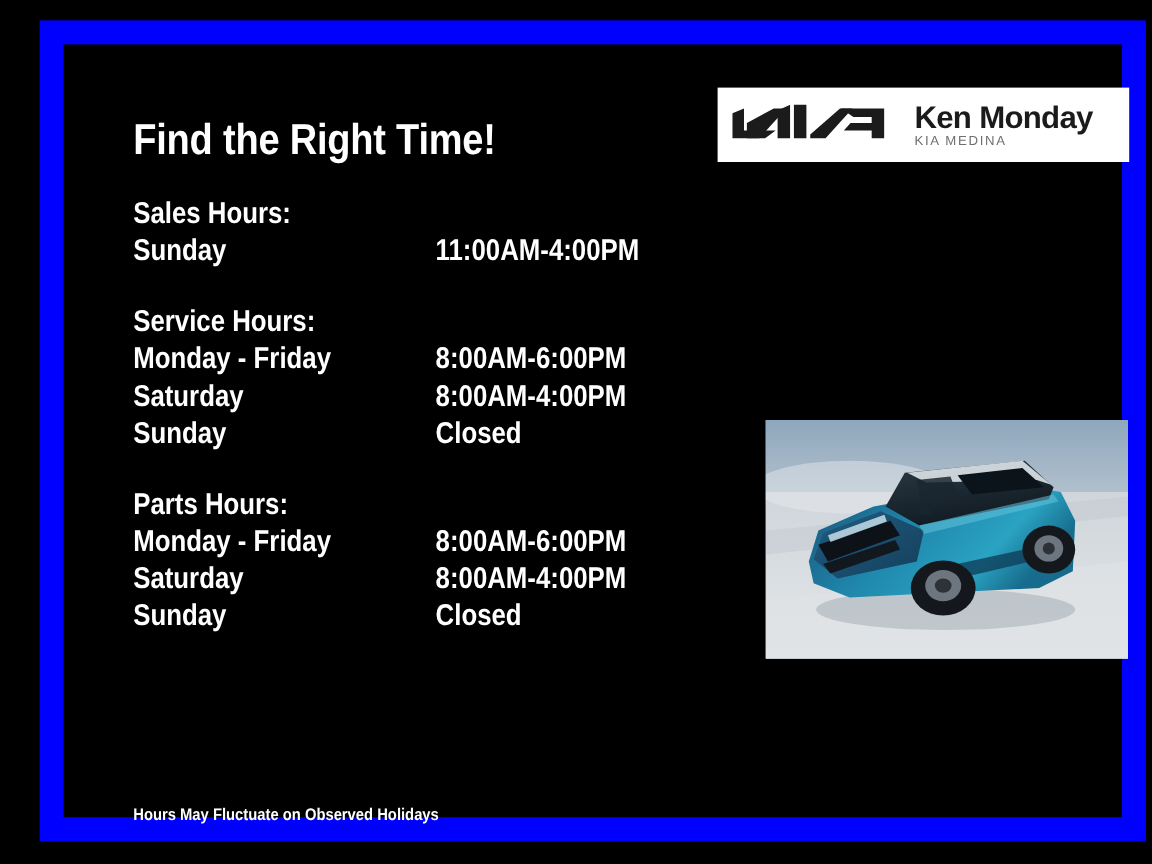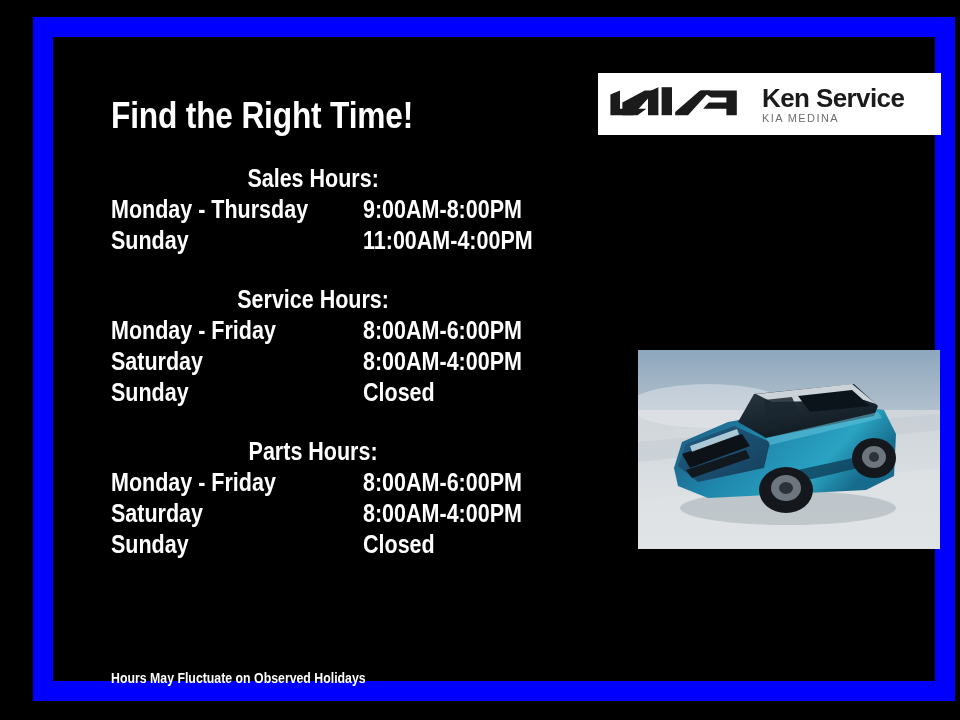--- a/index.html
+++ b/index.html
@@ -53,21 +53,21 @@
     white-space: nowrap;
   }
 
   
   .hours-wrap {
     position: absolute;
     left: 58px;
     top: 126px;
     width: 470px;
   }
-  .hours-block { margin-bottom: 28px; text-align: center; }
+  .hours-block { margin-bottom: 28px; }
   .hours-block:last-child { margin-bottom: 0; }
 
   .block-title {
     color: #ffffff;
     font-size: 25px;
     font-weight: bold;
     line-height: 31px;
     white-space: nowrap;
     transform: scaleX(0.86);
     transform-origin: left center;
@@ -166,24 +166,20 @@
 <div class="slide">
   <div class="blue-frame">
     <div class="inner-panel">
 
       <div class="headline">Find the Right Time!</div>
 
       <div class="hours-wrap">
 
         <div class="hours-block">
           <div class="block-title">Sales Hours:</div>
-          <div class="hours-row">
-            <span class="row-day">Monday - Thursday</span>
-            <span class="row-time">9:00AM-8:00PM</span>
-          </div>
           <div class="hours-row">
             <span class="row-day">Sunday</span>
             <span class="row-time">11:00AM-4:00PM</span>
           </div>
         </div>
 
         <div class="hours-block">
           <div class="block-title">Service Hours:</div>
           <div class="hours-row">
             <span class="row-day">Monday - Friday</span>
@@ -223,21 +219,21 @@
         <svg class="kia-mark" viewBox="0 0 330 100">
           <path fill="#1b1b1b" d="M6 26 L30 16 L30 62 L96 62 L74 78 L6 78 Z"></path>
           <path fill="#1b1b1b" d="M36 46 L92 16 L118 16 L62 78 L36 78 Z"></path>
           <path fill="#1b1b1b" d="M100 20 L126 8 L126 78 L100 78 Z"></path>
           <path fill="#1b1b1b" d="M134 8 L160 8 L160 78 L134 78 Z"></path>
           <path fill="#1b1b1b" d="M168 70 L230 16 L256 16 L200 78 L168 78 Z"></path>
           <path fill="#1b1b1b" d="M232 16 L258 16 L322 16 L322 78 L296 78 L296 34 L258 34 Z"></path>
           <path fill="#1b1b1b" d="M252 46 L300 46 L300 62 L238 62 Z"></path>
         </svg>
         <div class="dealer-text">
-          <div class="dealer-name">Ken Service</div>
+          <div class="dealer-name">Ken Monday</div>
           <div class="dealer-sub">KIA MEDINA</div>
         </div>
       </div>
 
       <div class="vehicle-photo">
         <svg width="302" height="199" viewBox="0 0 302 199">
           <defs>
             <linearGradient id="skyGrad" x1="0" y1="0" x2="0" y2="1">
               <stop offset="0%" stop-color="#8ea7bd"></stop>
               <stop offset="100%" stop-color="#b6c4cf"></stop>

